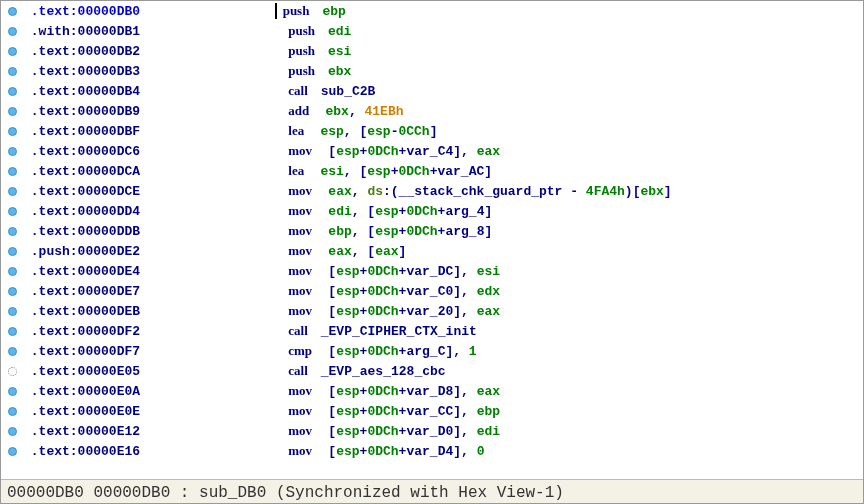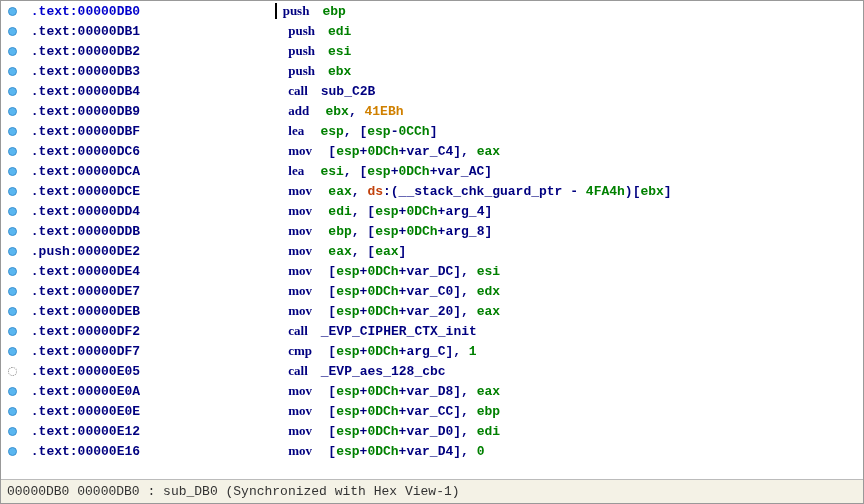--- a/index.html
+++ b/index.html
@@ -47,47 +47,47 @@
     border: 1px dotted #888;
   }
   .addr { color: #0000cc; }
   .addr-dark { color: #000080; }
   .mnem { color: #000080; font-family: Liberation Serif, serif; }
   .reg { color: #008000; }
   .num { color: #008000; }
   .orange { color: #d08000; margin-top: 44px; }
   .punct { color: #000080; }
   .name { color: #000080; }
-  .kw { color: #c2410c; }
+  .kw { color: #4d7c0f; }
   .cursor-line .cursor {
     display: inline-block;
     width: 2px;
     height: 16px;
     background: #000;
     margin: 0 6px 0 2px;
     vertical-align: middle;
   }
   .status-bar {
     height: 24px;
     background: #f4f2e6;
     border-top: 1px solid #bbb;
-    font-size: 13px;
+    font-size: 16px;
     padding: 4px 6px;
     font-family: "Courier New", monospace;
     font-weight: normal;
     color: #333;
   }
   .dot { color: #000080; }
 </style>
 </head>
 <body>
 
 <div class="disasm-area" id="disasm">
     <div class="line cursor-line"><span class="gutter"><span class="bp-dot"></span></span><span class="dot"> </span><span class="addr">.text:00000DB0</span><span>                 </span><span class="cursor"></span><span class="mnem">push    </span><span><span class="reg">ebp</span></span></div>
-    <div class="line"><span class="gutter"><span class="bp-dot"></span></span><span class="dot"> </span><span class="addr-dark">.text:00000DB1</span><span>                 </span><span>  </span><span class="mnem">push    </span><span><span class="reg">edi</span></span></div>
+    <div class="line"><span class="gutter"><span class="bp-dot"></span></span><span class="dot"> </span><span class="addr-dark">.with:00000DB1</span><span>                 </span><span>  </span><span class="mnem">push    </span><span><span class="reg">edi</span></span></div>
     <div class="line"><span class="gutter"><span class="bp-dot"></span></span><span class="dot"> </span><span class="addr-dark">.text:00000DB2</span><span>                 </span><span>  </span><span class="mnem">push    </span><span><span class="reg">esi</span></span></div>
     <div class="line"><span class="gutter"><span class="bp-dot"></span></span><span class="dot"> </span><span class="addr-dark">.text:00000DB3</span><span>                 </span><span>  </span><span class="mnem">push    </span><span><span class="reg">ebx</span></span></div>
     <div class="line"><span class="gutter"><span class="bp-dot"></span></span><span class="dot"> </span><span class="addr-dark">.text:00000DB4</span><span>                 </span><span>  </span><span class="mnem">call    </span><span><span class="name">sub_C2B</span></span></div>
     <div class="line"><span class="gutter"><span class="bp-dot"></span></span><span class="dot"> </span><span class="addr-dark">.text:00000DB9</span><span>                 </span><span>  </span><span class="mnem">add     </span><span><span class="reg">ebx</span><span class="punct">, </span><span class="orange">41EBh</span></span></div>
     <div class="line"><span class="gutter"><span class="bp-dot"></span></span><span class="dot"> </span><span class="addr-dark">.text:00000DBF</span><span>                 </span><span>  </span><span class="mnem">lea     </span><span><span class="reg">esp</span><span class="punct">, [</span><span class="reg">esp</span><span class="punct">-</span><span class="num">0CCh</span><span class="punct">]</span></span></div>
     <div class="line"><span class="gutter"><span class="bp-dot"></span></span><span class="dot"> </span><span class="addr-dark">.text:00000DC6</span><span>                 </span><span>  </span><span class="mnem">mov     </span><span><span class="punct">[</span><span class="reg">esp</span><span class="punct">+</span><span class="num">0DCh</span><span class="punct">+</span><span class="name">var_C4</span><span class="punct">], </span><span class="reg">eax</span></span></div>
     <div class="line"><span class="gutter"><span class="bp-dot"></span></span><span class="dot"> </span><span class="addr-dark">.text:00000DCA</span><span>                 </span><span>  </span><span class="mnem">lea     </span><span><span class="reg">esi</span><span class="punct">, [</span><span class="reg">esp</span><span class="punct">+</span><span class="num">0DCh</span><span class="punct">+</span><span class="name">var_AC</span><span class="punct">]</span></span></div>
     <div class="line"><span class="gutter"><span class="bp-dot"></span></span><span class="dot"> </span><span class="addr-dark">.text:00000DCE</span><span>                 </span><span>  </span><span class="mnem">mov     </span><span><span class="reg">eax</span><span class="punct">, </span><span class="kw">ds</span><span class="punct">:(</span><span class="name">__stack_chk_guard_ptr</span><span class="punct"> - </span><span class="num">4FA4h</span><span class="punct">)[</span><span class="reg">ebx</span><span class="punct">]</span></span></div>
     <div class="line"><span class="gutter"><span class="bp-dot"></span></span><span class="dot"> </span><span class="addr-dark">.text:00000DD4</span><span>                 </span><span>  </span><span class="mnem">mov     </span><span><span class="reg">edi</span><span class="punct">, [</span><span class="reg">esp</span><span class="punct">+</span><span class="num">0DCh</span><span class="punct">+</span><span class="name">arg_4</span><span class="punct">]</span></span></div>
     <div class="line"><span class="gutter"><span class="bp-dot"></span></span><span class="dot"> </span><span class="addr-dark">.text:00000DDB</span><span>                 </span><span>  </span><span class="mnem">mov     </span><span><span class="reg">ebp</span><span class="punct">, [</span><span class="reg">esp</span><span class="punct">+</span><span class="num">0DCh</span><span class="punct">+</span><span class="name">arg_8</span><span class="punct">]</span></span></div>

